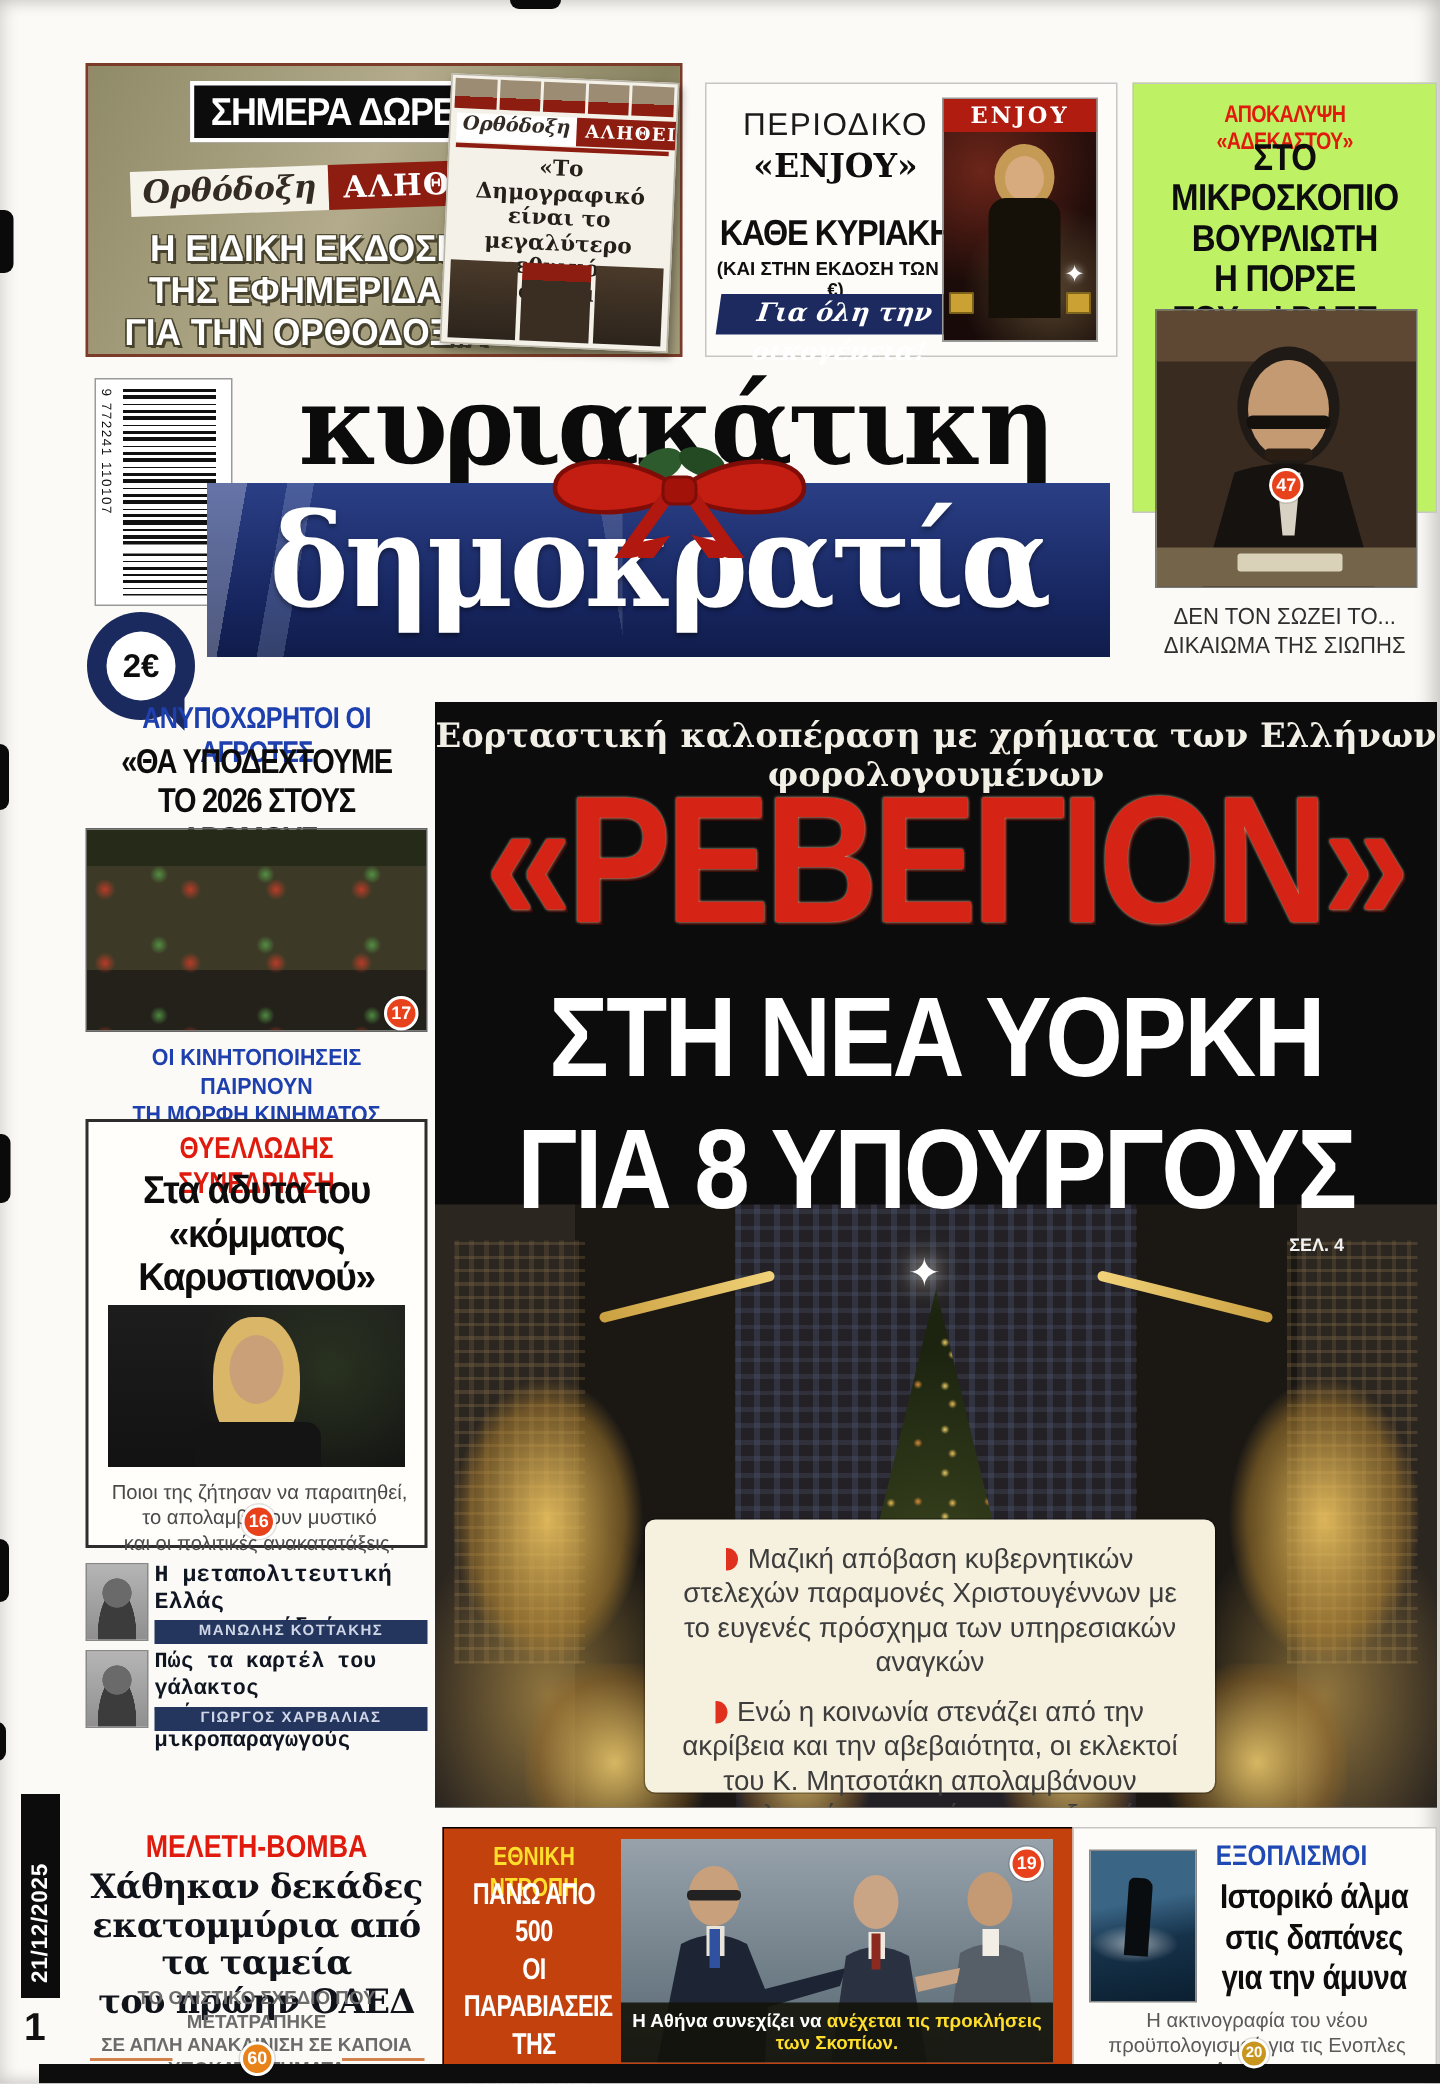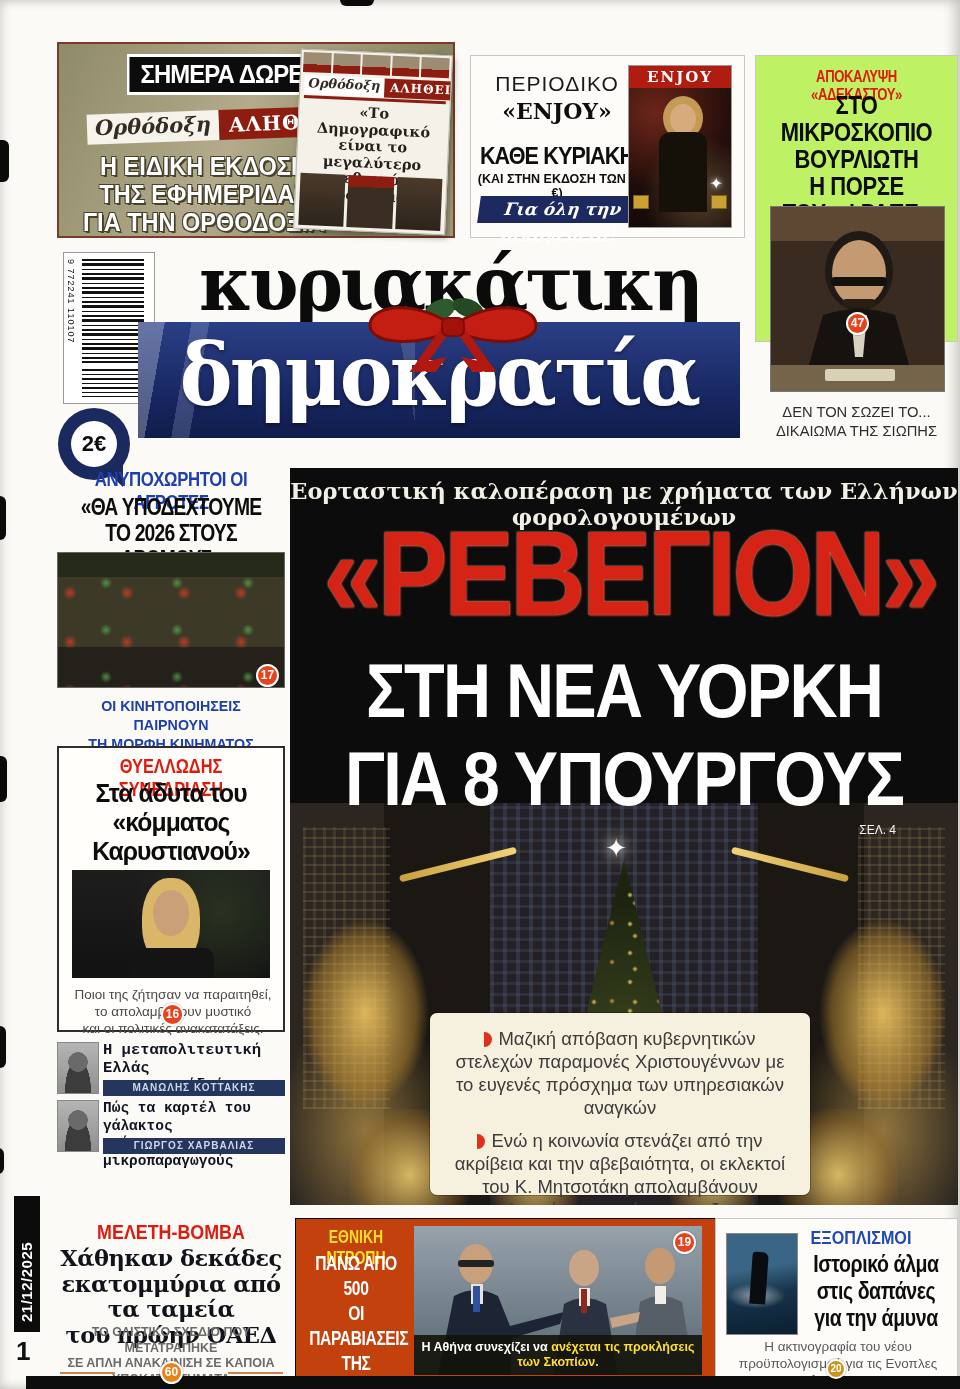--- a/index.html
+++ b/index.html
@@ -164,21 +164,21 @@
     radial-gradient(circle 2px at 33px 7px,#f0d06a,transparent 3px),
     radial-gradient(circle at 50% 70%,#37401c,#1c2410 70%);
     background-size:41px 33px,47px 39px,53px 29px,100% 100%}
   #star{position:absolute;left:47.2%;top:7.5%;color:#fff;font-size:26px;text-shadow:0 0 14px #fff,0 0 26px #ffe9a0;z-index:2}
   .angel{position:absolute;bottom:0;width:170px;height:300px;background:
     radial-gradient(ellipse 50% 42% at 50% 36%,rgba(238,196,96,.9),rgba(190,140,50,.45) 60%,transparent 75%),
     radial-gradient(ellipse 70% 55% at 50% 75%,rgba(225,180,85,.55),transparent 75%)}
   .trumpet{position:absolute;width:120px;height:7px;background:linear-gradient(90deg,#caa040,#f2d37a);border-radius:4px}
   .glowBush{position:absolute;bottom:-14px;width:120px;height:110px;
     background:radial-gradient(ellipse at 50% 60%,rgba(240,205,110,.85),rgba(160,110,40,.35) 60%,transparent 75%)}
-  #selRef{position:absolute;right:62px;top:355px;color:#f2f2f2;font-weight:normal;font-size:12px;z-index:4}
+  #selRef{position:absolute;right:62px;top:355px;color:#f2f2f2;font-weight:bold;font-size:12px;z-index:4}
   #bulletBox{position:absolute;left:140px;top:545px;width:380px;height:182px;background:#f6f0de;border-radius:7px;
     z-index:4;padding:14px 16px;box-shadow:0 0 0 1px rgba(0,0,0,.25)}
   .bullet{color:#3d3d3d;font-size:18.5px;line-height:23px;text-align:center;font-weight:500}
   .bullet+.bullet{margin-top:10px}
   .bmark{display:inline-block;width:8px;height:15px;background:#e0301e;border-radius:0 8px 8px 0;
     margin-right:6px;vertical-align:-2px}
   
   #prespesBox{left:295px;top:1218px;width:478px;height:163px;background:#c2410c;border:1px solid #000}
   #preKick{left:4px;top:8px;width:112px;color:var(--yellow);font-weight:bold;font-size:17.5px;transform:scaleX(.8)}
   #preHead{left:0px;top:32px;width:120px;color:#fff;font-weight:bold;font-size:20px;line-height:25px;

